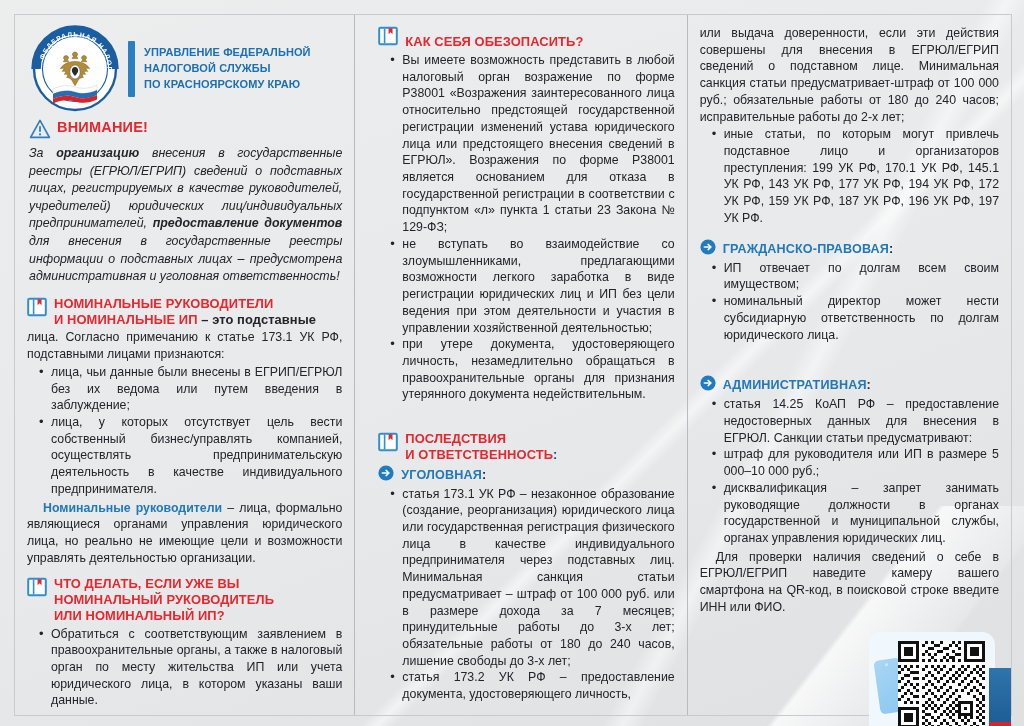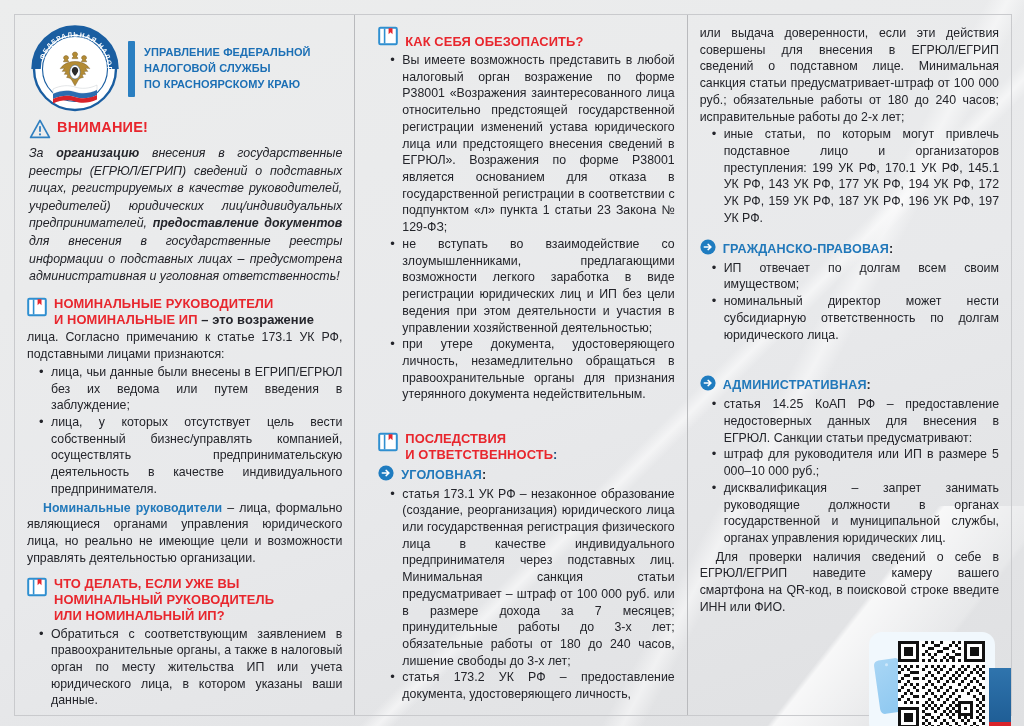--- a/index.html
+++ b/index.html
@@ -167,21 +167,21 @@
       <div class="sec">
         <span class="bookicon">
           <svg width="20" height="20" viewBox="0 0 20 20" aria-hidden="true">
             <rect x="1.2" y="1.8" width="17.6" height="16.4" rx="1.2" fill="#ffffff" stroke="#2f8fd0" stroke-width="2"></rect>
             <line x1="6.6" y1="2.6" x2="6.6" y2="17.4" stroke="#2f8fd0" stroke-width="1.6"></line>
             <path d="M10.6 2.2h3.9v6l-1.95-2-1.95 2z" fill="#e8262d"></path>
           </svg>
         </span>
         <span class="sec-title">
           <span>НОМИНАЛЬНЫЕ РУКОВОДИТЕЛИ</span><br>
-          <span>И НОМИНАЛЬНЫЕ ИП</span><span class="tail"> – это возражение</span>
+          <span>И НОМИНАЛЬНЫЕ ИП</span><span class="tail"> – это подставные</span>
         </span>
       </div>
       <p class="t">лица. Согласно примечанию к статье 173.1 УК РФ, подставными лицами признаются:</p>
       <ul class="b">
         <li>лица, чьи данные были внесены в ЕГРИП/ЕГРЮЛ без их ведома или путем введения в заблуждение;</li>
         <li>лица, у которых отсутствует цель вести собственный бизнес/управлять компанией, осуществлять предпринимательскую деятельность в качестве индивидуального предпринимателя.</li>
       </ul>
       <p class="t indent"><span class="hl">Номинальные руководители</span><span> – лица, формально являющиеся органами управления юридического лица, но реально не имеющие цели и возможности управлять деятельностью организации.</span></p>
 
       <div class="sec">

